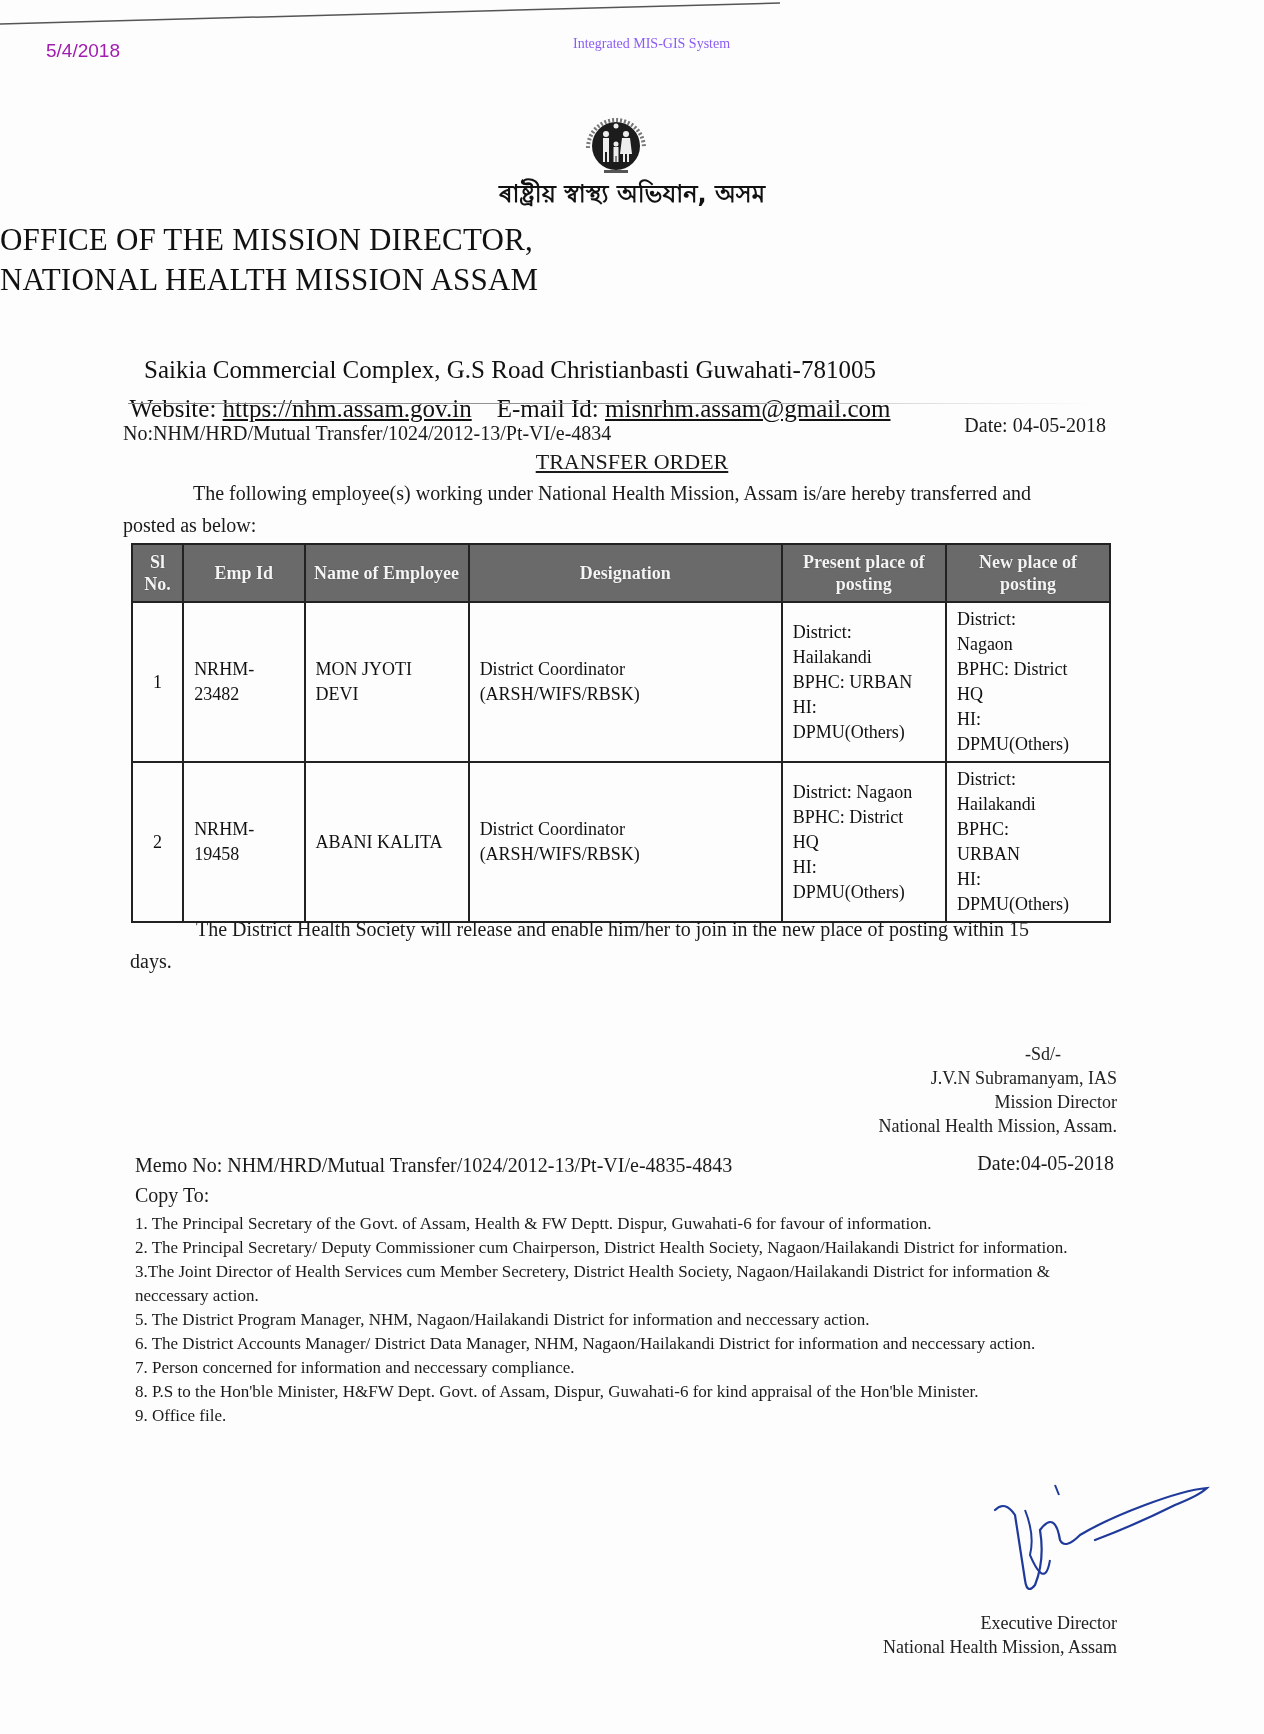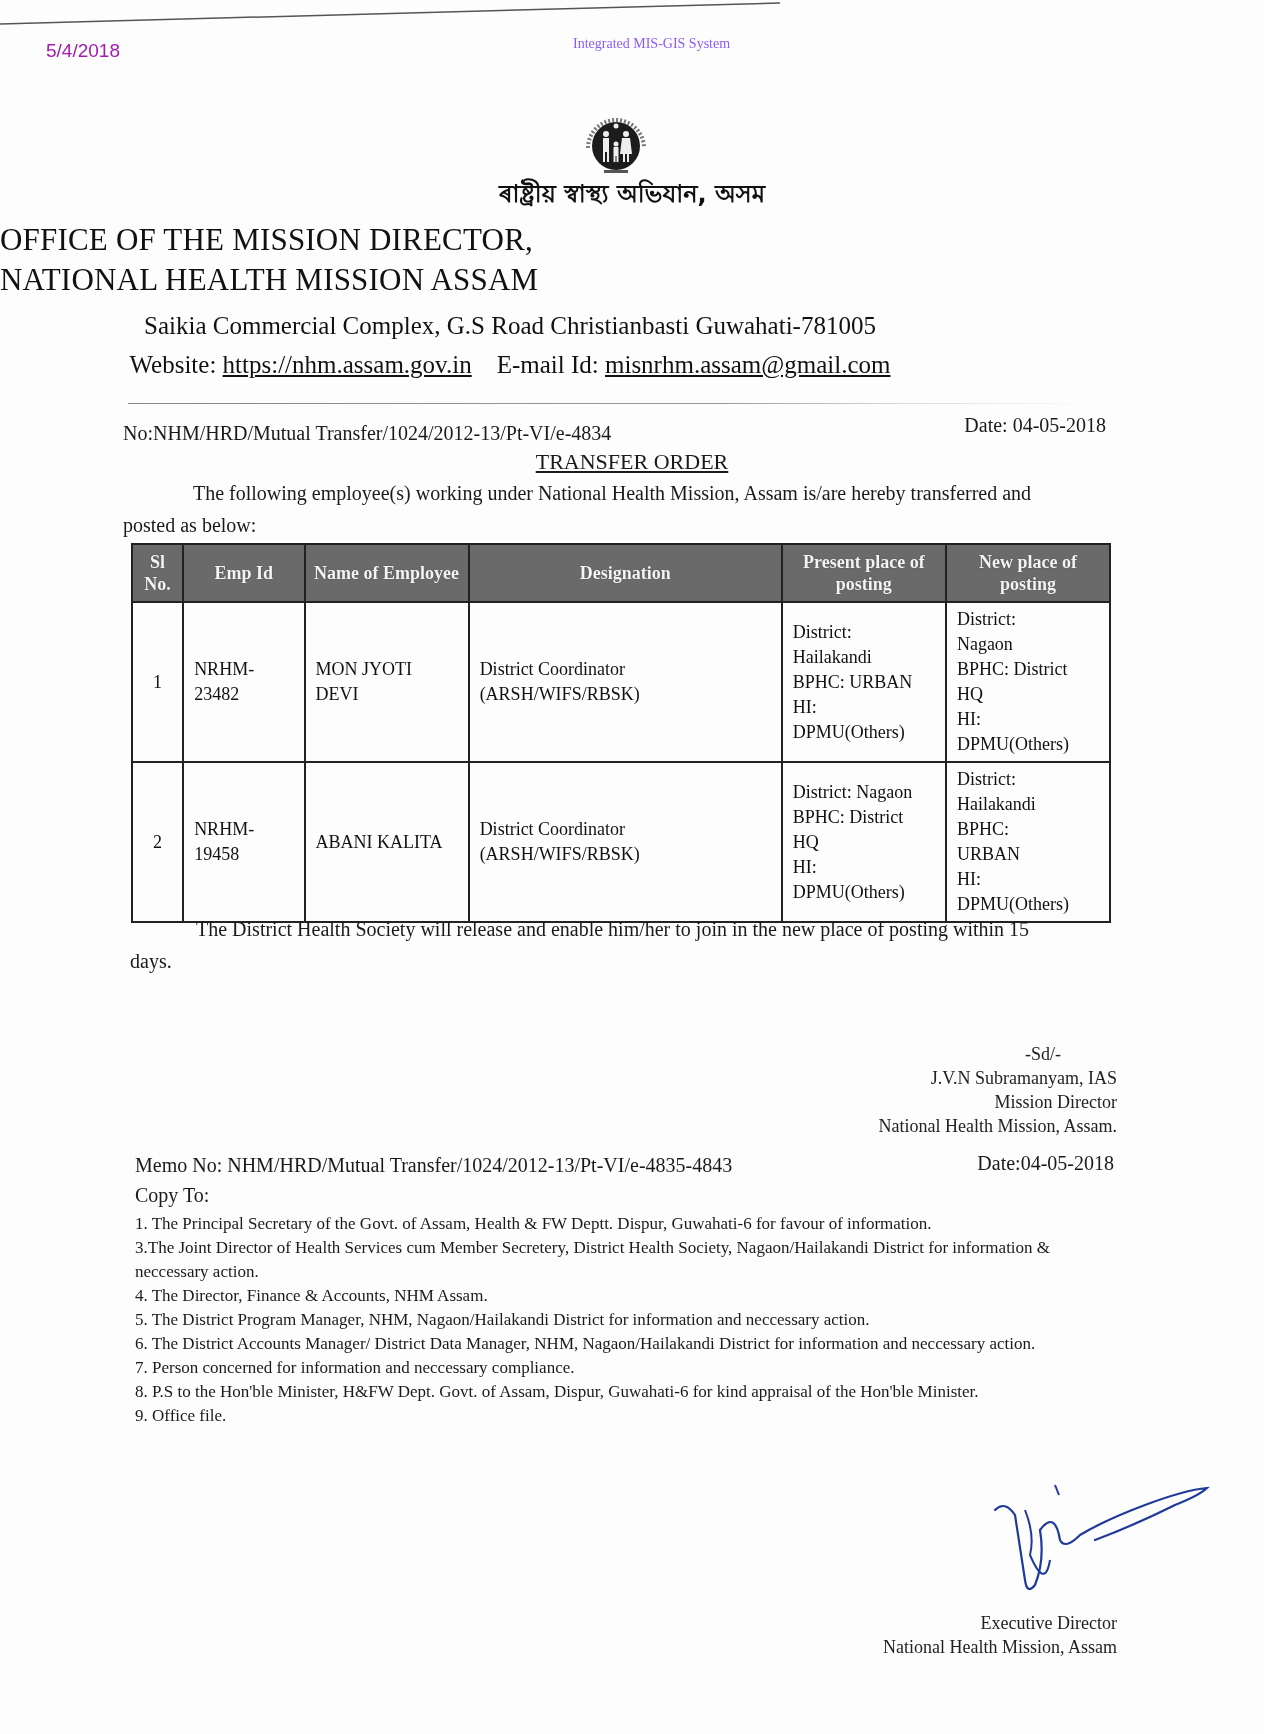--- a/index.html
+++ b/index.html
@@ -8,21 +8,21 @@
     background: #fdfdfd; color: #1a1a1a;
     font-family: "Liberation Serif", serif;
   }
   .abs { position: absolute; }
   .scan-line { position: absolute; left: 0; top: 0; width: 1264px; height: 30px; }
   .print-date { left: 46px; top: 40px; font-family: "Liberation Sans", sans-serif; font-size: 19px; color: #a21caf; }
   .print-title { left: 573px; top: 36px; font-family: Liberation Serif, serif; font-size: 14px; color: #8b5cf6; }
   .logo { left: 582px; top: 108px; width: 68px; height: 72px; }
   .assamese { left: 0; width: 1264px; top: 175px; text-align: center; font-family: "DejaVu Sans", sans-serif; font-size: 24px; font-weight: bold; color: #111; }
   .h1 { left: 0; width: 1264px; text-align: left; font-size: 31px; letter-spacing: 0.2px; color: #111; }
-  .addr { left: 0; width: 1020px; text-align: center; font-size: 25px; color: #111; }
+  .addr { left: 0; width: 1020px; text-align: center; font-size: 25px; color: #111; margin-top: 44px; }
   .u { text-decoration: underline; }
   .rule { left: 128px; top: 403px; width: 980px; height: 1px; background: linear-gradient(90deg,#888 0%,#999 60%,#ddd 80%,#fff 100%); }
   .body-text { font-size: 20px; color: #1a1a1a; }
   .title-order { left: 0; width: 1264px; text-align: center; top: 449px; font-size: 22px; text-decoration: underline; }
   table.orders {
     position: absolute; left: 131px; top: 543px; width: 980px;
     border-collapse: collapse; font-size: 18px; color: #111;
   }
   table.orders th {
     background: #6a6a6a; color: #f4f4f4; font-weight: bold;
@@ -153,22 +153,22 @@
   <div>Mission Director</div>
   <div>National Health Mission, Assam.</div>
 </div>
 
 <div class="abs body-text" style="left:135px; top:1154px;">Memo No: NHM/HRD/Mutual Transfer/1024/2012-13/Pt-VI/e-4835-4843</div>
 <div class="abs body-text" style="right:150px; top:1152px;">Date:04-05-2018</div>
 <div class="abs body-text" style="left:135px; top:1184px;">Copy To:</div>
 
 <div class="abs copy-list">
   <div>1. The Principal Secretary of the Govt. of Assam, Health &amp; FW Deptt. Dispur, Guwahati-6 for favour of information.</div>
+  <div>2. The Principal Secretary/ Deputy Commissioner cum Chairperson, District Health Society, Nagaon/Hailakandi District for information.</div>
   <div>3.The Joint Director of Health Services cum Member Secretery, District Health Society, Nagaon/Hailakandi District for information &amp; neccessary action.</div>
-  <div>4. The Director, Finance &amp; Accounts, NHM Assam.</div>
   <div>5. The District Program Manager, NHM, Nagaon/Hailakandi District for information and neccessary action.</div>
   <div>6. The District Accounts Manager/ District Data Manager, NHM, Nagaon/Hailakandi District for information and neccessary action.</div>
   <div>7. Person concerned for information and neccessary compliance.</div>
   <div style="width:940px">8. P.S to the Hon'ble Minister, H&amp;FW Dept. Govt. of Assam, Dispur, Guwahati-6 for kind appraisal of the Hon'ble Minister.</div>
   <div>9. Office file.</div>
 </div>
 
 <svg class="abs signature" viewBox="0 0 230 130">
   <path d="M10 30 Q20 20 30 35 L40 100 Q42 115 50 105 Q60 80 55 50 Q70 30 75 60 Q80 70 95 55 Q120 40 160 25 Q200 10 222 8 Q215 15 190 25 Q150 45 110 60" fill="none" stroke="#1f3a9a" stroke-width="2.2" stroke-linecap="round"></path>
   <path d="M40 30 Q50 55 45 75 Q60 110 65 80" fill="none" stroke="#1f3a9a" stroke-width="2"></path>

